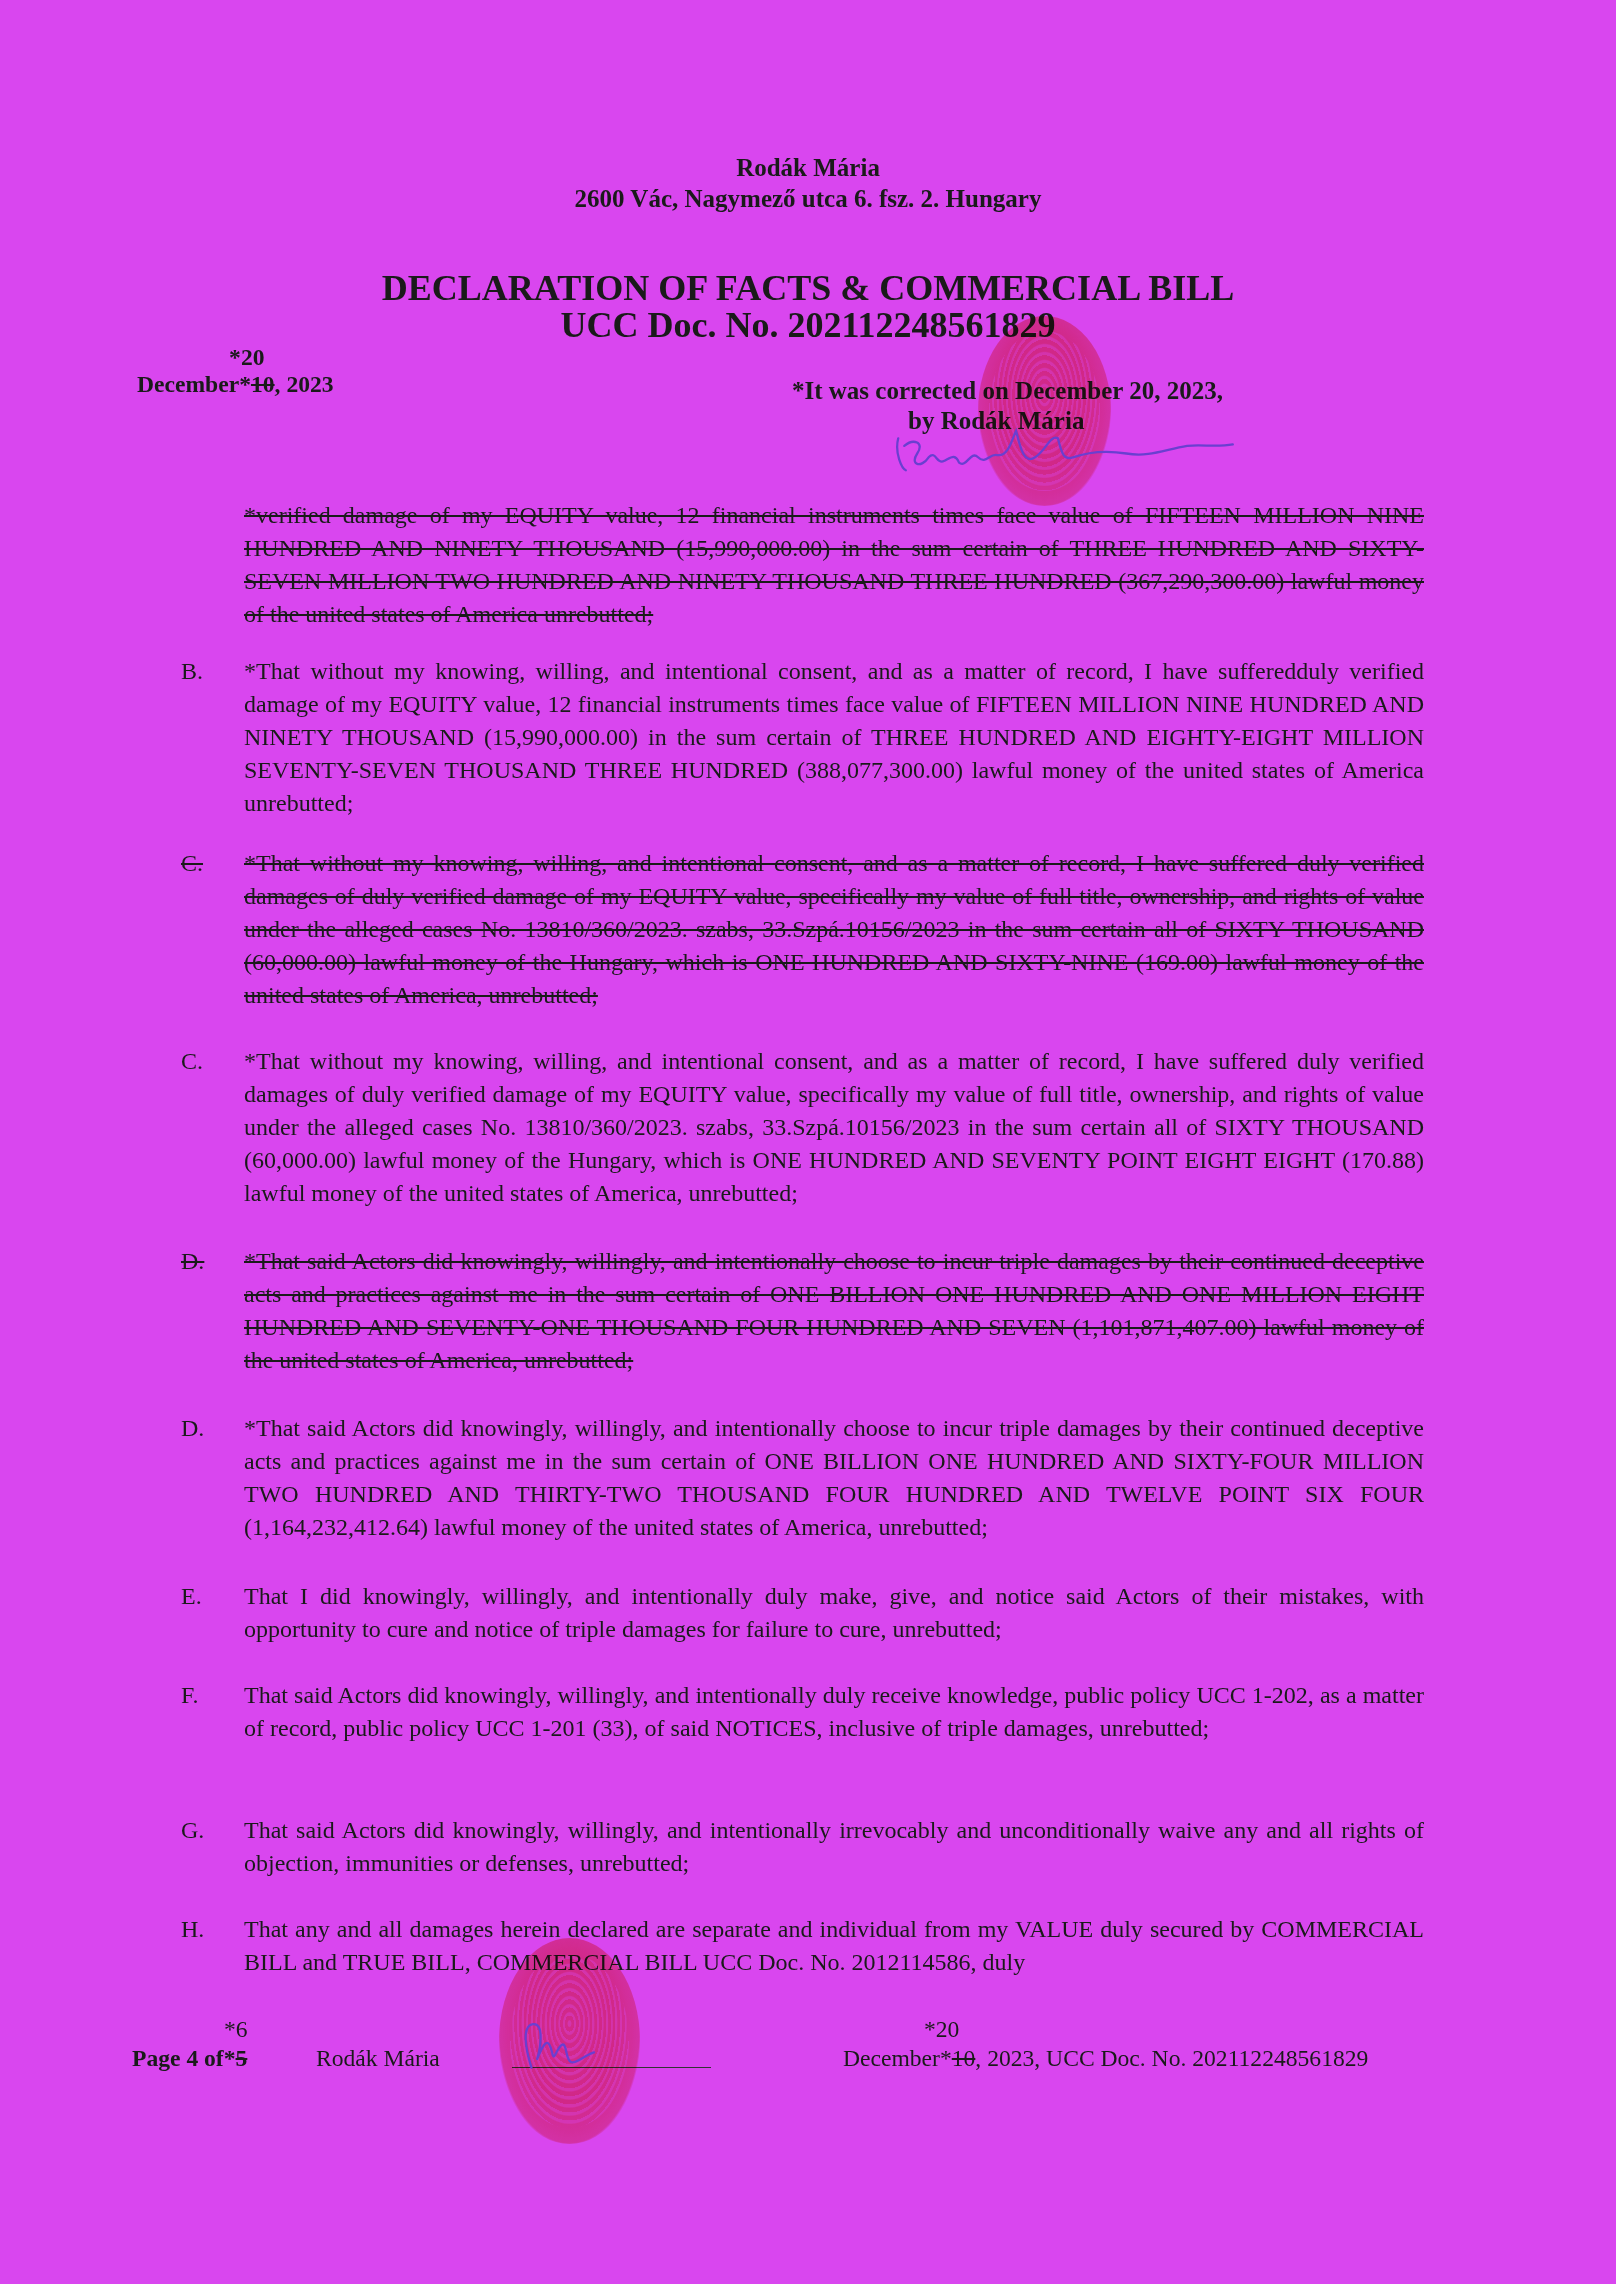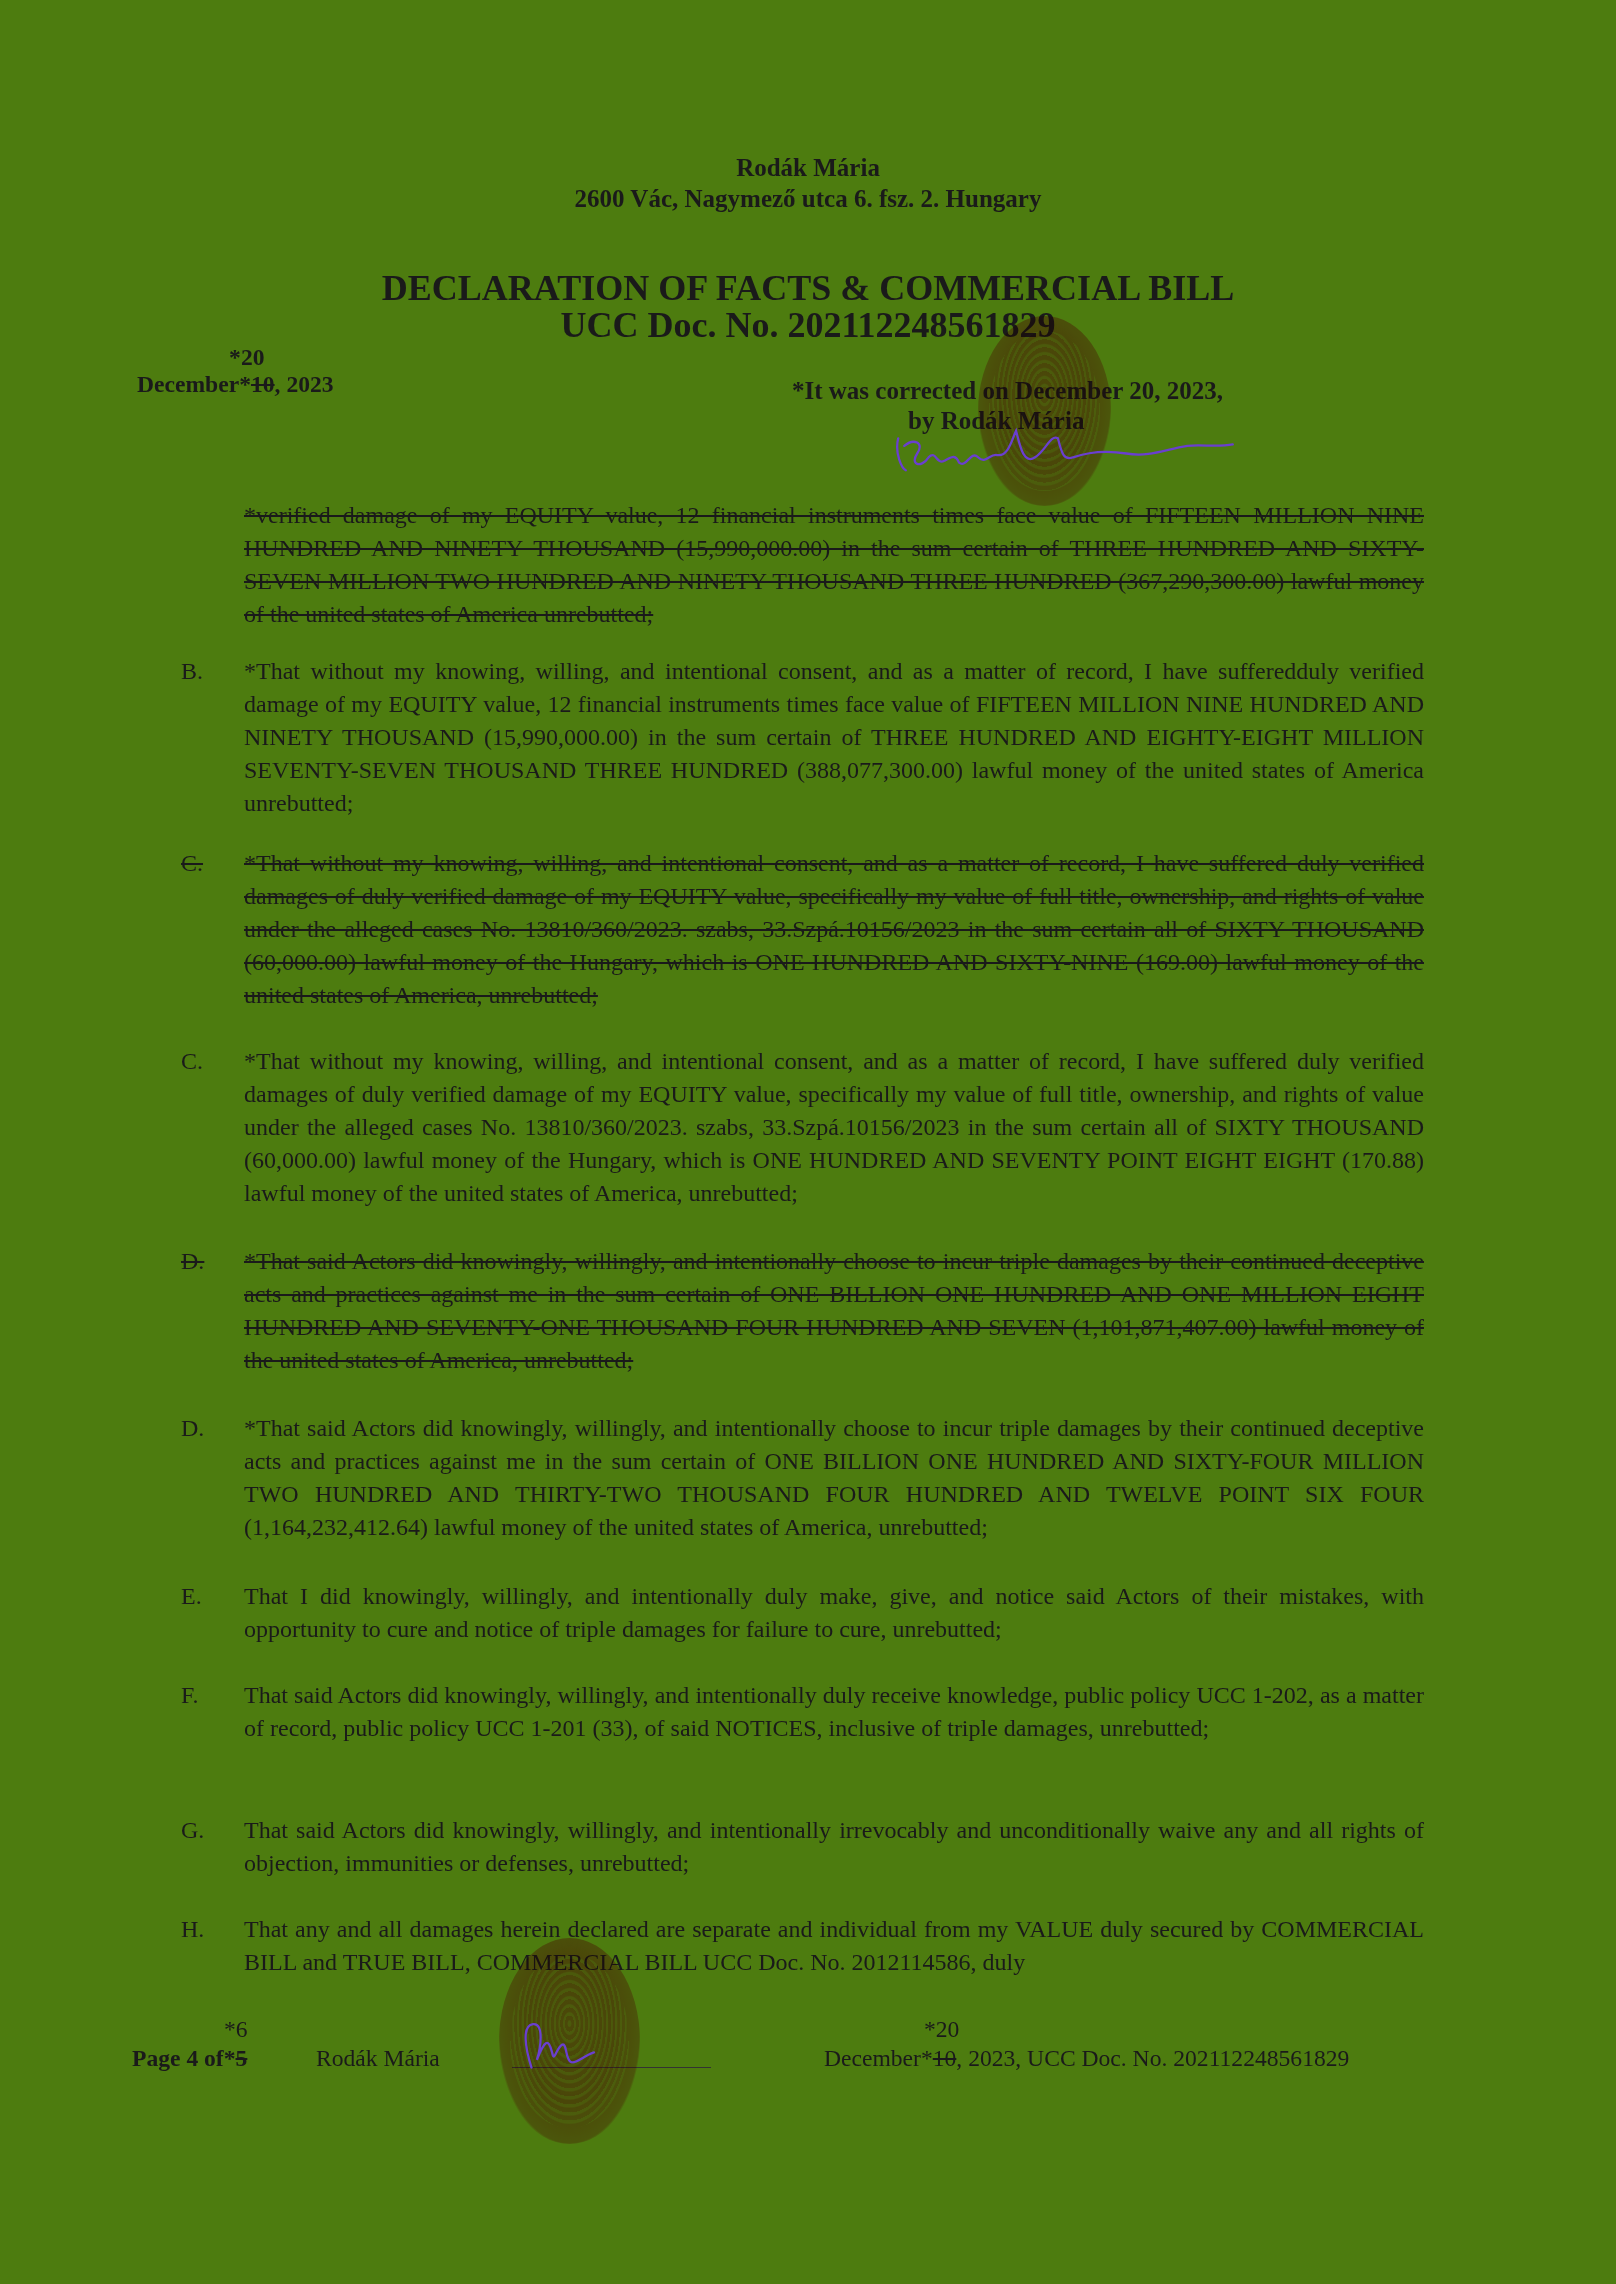--- a/index.html
+++ b/index.html
@@ -1,18 +1,18 @@
 <!DOCTYPE html>
 <html style="font-size:12px"><head>
 <meta charset="utf-8">
 <style>
   html, body { margin: 0; padding: 0; background: #ffffff; }
   body { width: 1616px; height: 2284px; position: relative; overflow: hidden;
          font-family: "Liberation Serif", "DejaVu Serif", serif; color: #1a1a1a; }
-  .page { position: absolute; left: 0; top: 0; width: 1616px; height: 2284px; background: #4d7c0f; }
+  .page { position: absolute; left: 0; top: 0; width: 1616px; height: 2284px; background: #d946ef; }
 
   .header { position: absolute; left: 0; width: 1616px; text-align: center; font-weight: bold; }
   .hdr-line { font-size: 25px; line-height: 31px; }
   .title { font-size: 36px; line-height: 37px; }
 
   .date-left { position: absolute; left: 137px; top: 344px; font-weight: bold; font-size: 23.6px; line-height: 27px; text-align: center; }
   .date-left .sup { display: block; text-align: center; padding-left: 23px; }
   .corr { position: absolute; left: 792px; top: 376px; font-weight: bold; font-size: 25px; line-height: 30px; }
   .corr .by { display: block; padding-left: 116px; }
 
@@ -116,18 +116,18 @@
   </div>
   <div class="footer" style="left:316px; top:2045px;">Rodák Mária</div>
   <div class="sigline"></div>
 
   <div class="fp" style="left:499px; top:1938px; width:141px; height:206px;"></div>
   <svg class="sig" style="left:510px; top:2018px;" width="107" height="61" viewBox="0 0 140 80">
     <path d="M28,65 C20,40 15,10 30,8 C45,6 40,40 35,55 C45,30 50,25 55,45 C58,60 60,40 68,35 C75,32 72,55 80,58 C88,60 95,50 110,45" fill="none" stroke="#6a3fd0" stroke-width="3" stroke-linecap="round"></path>
   </svg>
 
   <div class="footer" style="left:924px; top:2016px;">*20</div>
-  <div class="footer" style="left:824px; top:2045px;">
+  <div class="footer" style="left:843px; top:2045px;">
     <span>December*</span><span class="strike">10</span><span>, 2023, UCC Doc. No. 202112248561829</span>
   </div>
 
 </div>
 
 
 </body></html>

